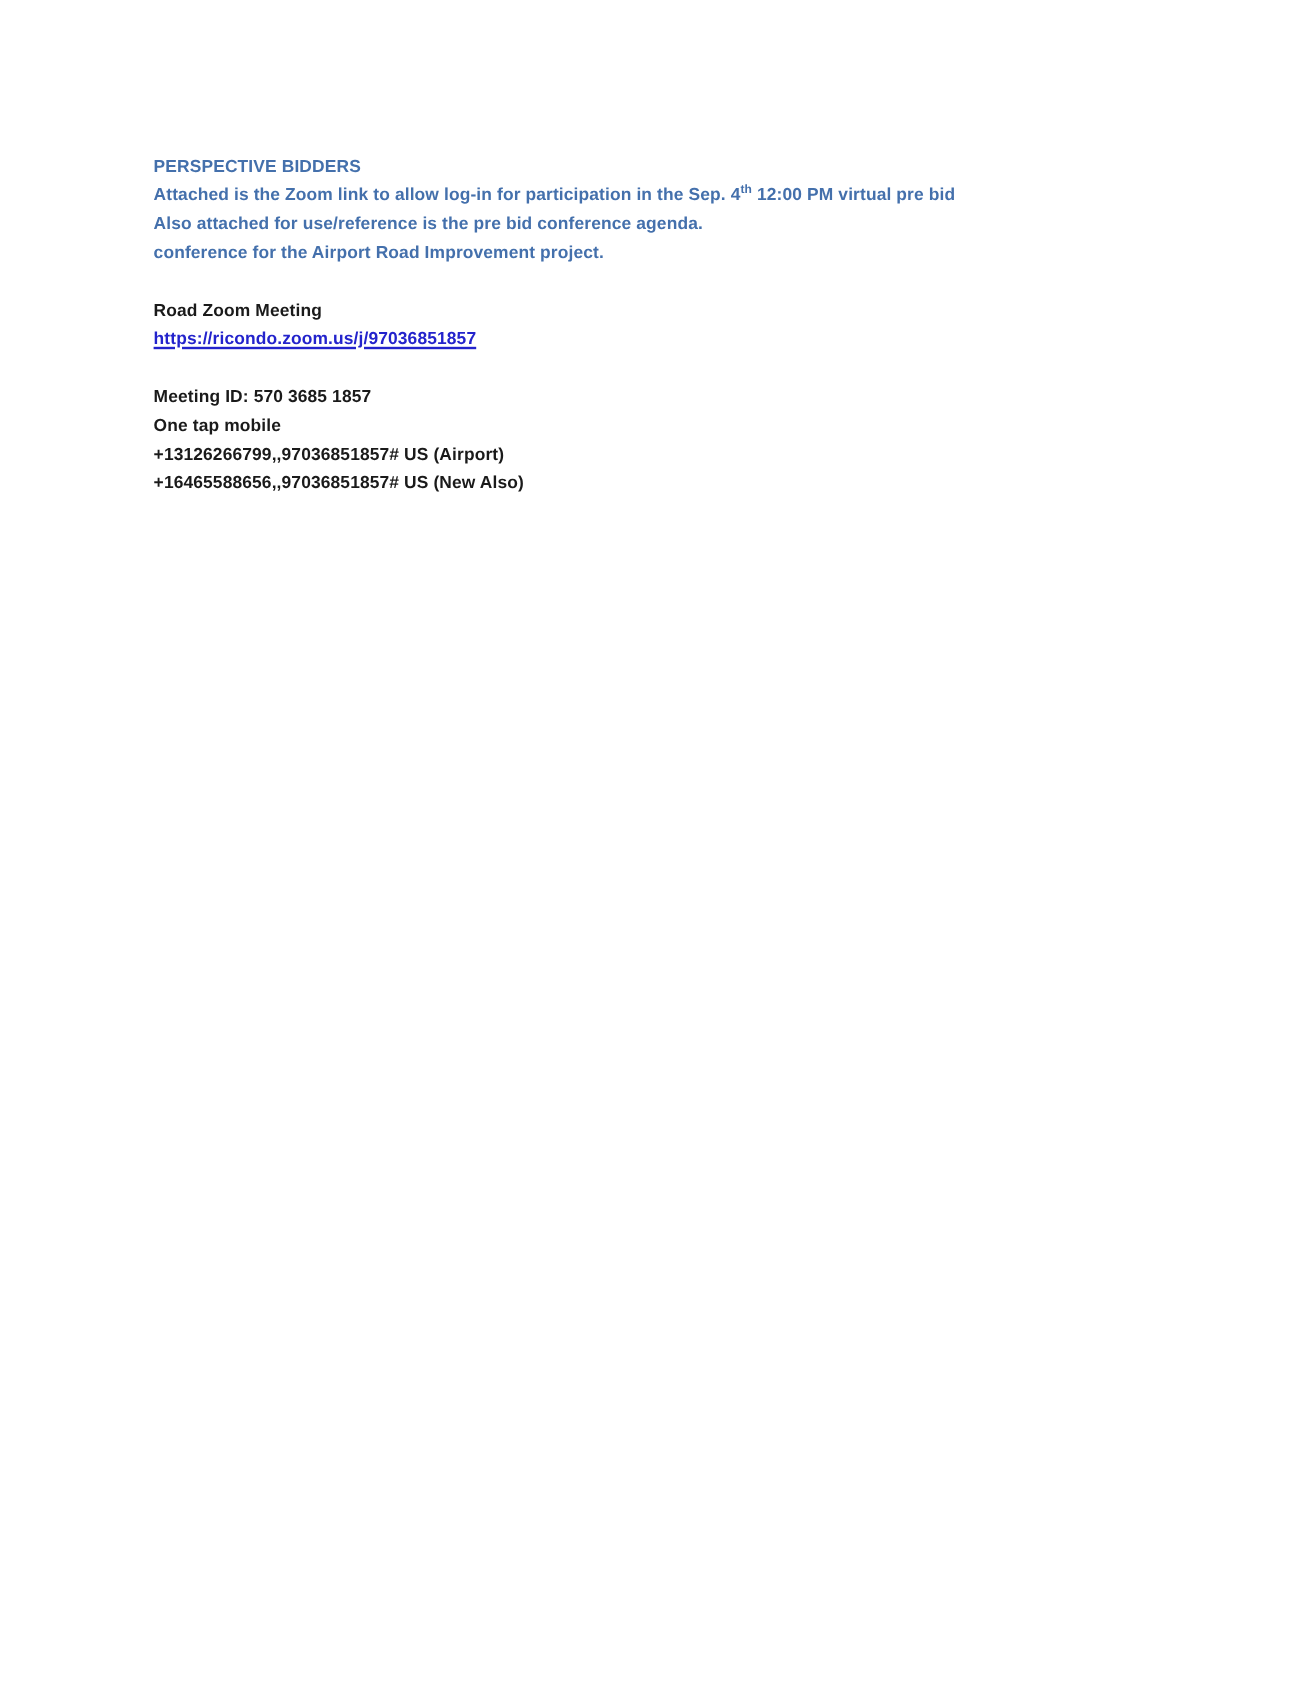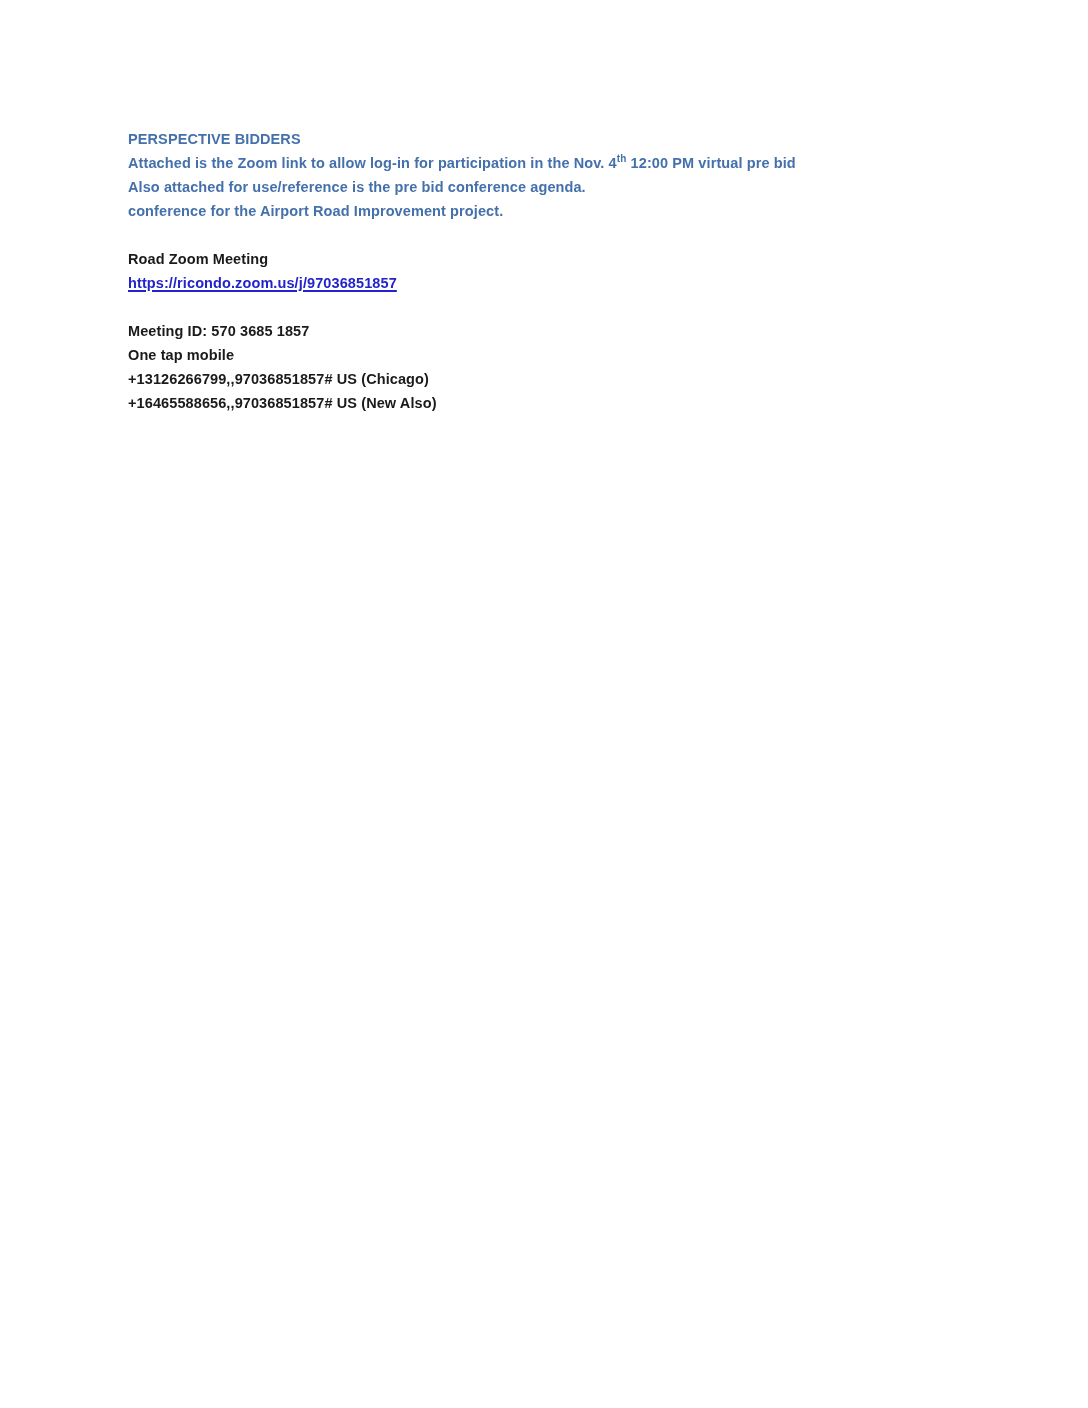--- a/index.html
+++ b/index.html
@@ -53,21 +53,21 @@
 <body>
 
 <div class="page">
   <div class="content">
 
     <div class="line blue">
       <span>PERSPECTIVE BIDDERS</span>
     </div>
 
     <div class="line blue">
-      <span>Attached is the Zoom link to allow log-in for participation in the Nov. 4</span><sup class="sup-th">th</sup><span> 12:00 PM virtual pre bid</span>
+      <span>Attached is the Zoom link to allow log-in for participation in the Sep. 4</span><sup class="sup-th">th</sup><span> 12:00 PM virtual pre bid</span>
     </div>
 
     <div class="line blue">
       <span>Also attached for use/reference is the pre bid conference agenda.</span>
     </div>
 
     <div class="line blue">
       <span>conference for the Airport Road Improvement project.</span>
     </div>
 
@@ -85,21 +85,21 @@
 
     <div class="line black">
       <span>Meeting ID: 570 3685 1857</span>
     </div>
 
     <div class="line black">
       <span>One tap mobile</span>
     </div>
 
     <div class="line black">
-      <span>+13126266799,,97036851857# US (Chicago)</span>
+      <span>+13126266799,,97036851857# US (Airport)</span>
     </div>
 
     <div class="line black">
       <span>+16465588656,,97036851857# US (New Also)</span>
     </div>
 
   </div>
 </div>
 
 </body></html>

